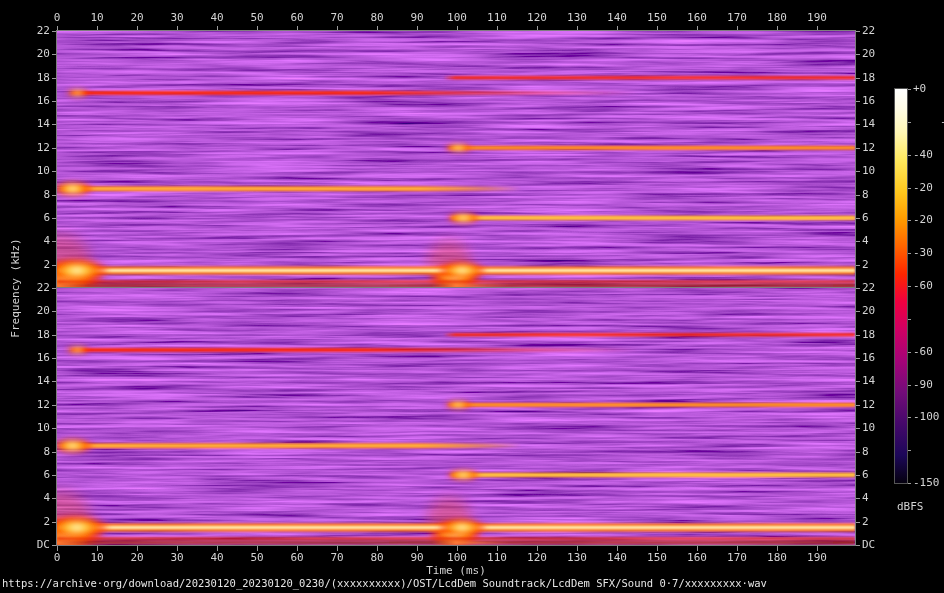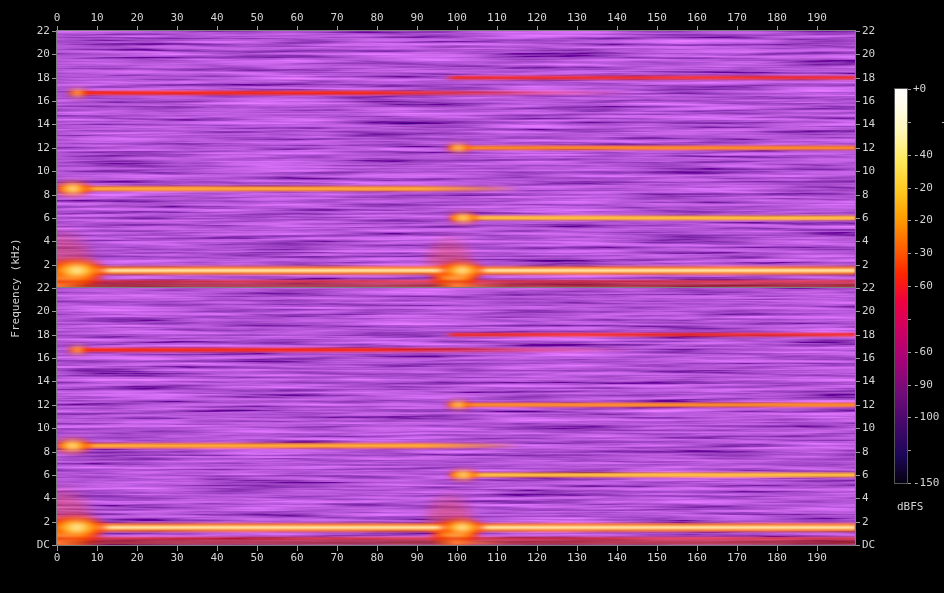--- a/index.html
+++ b/index.html
@@ -478,14 +478,16 @@
         <rect x="2" y="237.6772727272727" width="796" height="3.6" fill="url(#tc1_25)" filter="url(#fb11)"></rect>
         <ellipse cx="19.9" cy="239.47727272727272" rx="34" ry="13" fill="url(#gBlob1)" opacity="1" filter="url(#fb21)"></ellipse>
         <ellipse cx="405.1" cy="239.47727272727272" rx="26" ry="10" fill="url(#gBlob1)" opacity="0.95" filter="url(#fb21)"></ellipse>
       </svg>
     </div>
 
   <div id="colorbar" style="background: linear-gradient(rgb(255, 255, 255) 0%, rgb(255, 252, 230) 5%, rgb(255, 247, 181) 11%, rgb(255, 233, 94) 18%, rgb(255, 200, 30) 26%, rgb(255, 156, 0) 33%, rgb(255, 100, 0) 40%, rgb(255, 38, 0) 47%, rgb(239, 0, 64) 54%, rgb(207, 0, 99) 61%, rgb(165, 3, 120) 69%, rgb(114, 12, 121) 77%, rgb(69, 8, 107) 85%, rgb(28, 7, 88) 93%, rgb(5, 1, 15) 100%);"></div>
   <div id="colorbar-labels"></div>
   <div class="dbfs">dBFS</div>
 
-
+  <div class="time-title">Time (ms)</div>
+
+  <div class="url-line">https://archive·org/download/20230120_20230120_0230/(xxxxxxxxxx)/OST/LcdDem Soundtrack/LcdDem SFX/Sound 0·7/xxxxxxxxx·wav</div>
 </div>
 
 </body></html>

